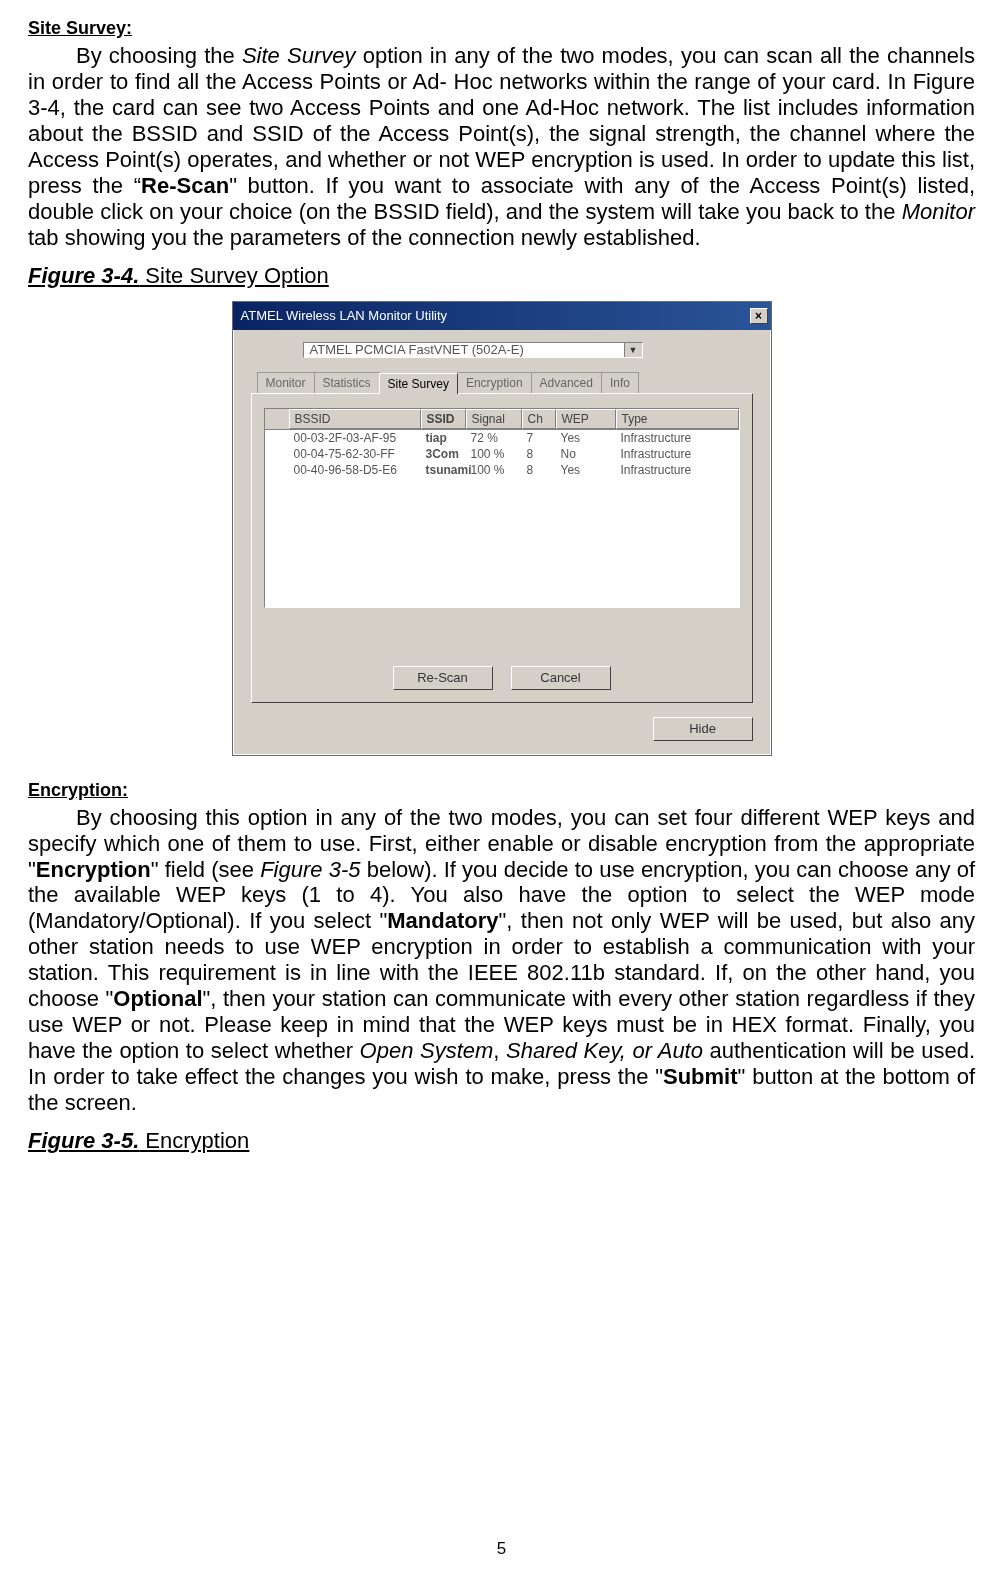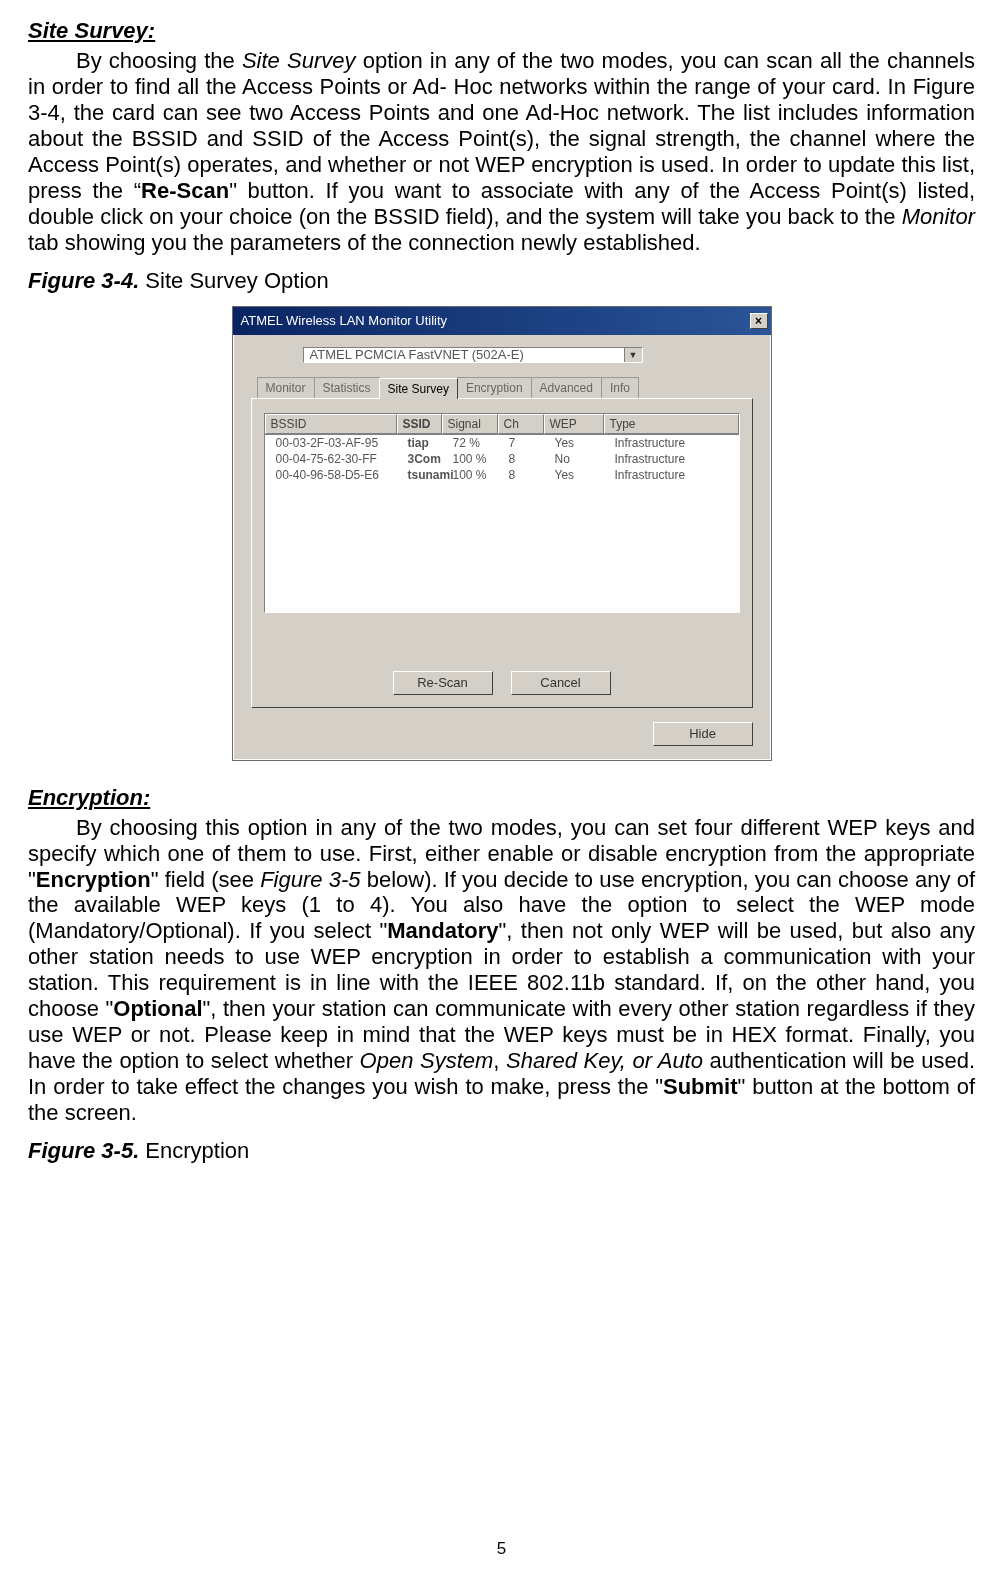--- a/index.html
+++ b/index.html
@@ -7,35 +7,34 @@
       width: 1003px;
       height: 1579px;
       background: #fff;
       font-family: Arial, Helvetica, sans-serif;
       color: #000;
       padding: 18px 28px 0 28px;
       position: relative;
     }
     .heading {
       font-weight: bold;
-      font-style: italic;
       text-decoration: underline;
-      font-size: 22px;
+      font-size: 18px;
       margin-bottom: 4px;
     }
     .body-text {
       font-size: 22px;
       text-align: justify;
       line-height: 1.18;
       margin-bottom: 12px;
     }
     .indent { text-indent: 48px; }
     .bold { font-weight: bold; }
     .italic { font-style: italic; }
-    .fig-caption { font-size: 22px; margin-bottom: 12px; }
+    .fig-caption { font-size: 22px; margin-bottom: 12px; text-decoration: underline; }
     .fig-wrap { display: flex; justify-content: center; margin: 10px 0 24px 0; }
     .win {
       width: 540px;
       border: 1px solid #6b6b6b;
       background: #d4d0c8;
       box-shadow: 0 0 0 1px #fff inset;
       font-family: Tahoma, Arial, sans-serif;
       font-size: 13px;
     }
     .titlebar {
@@ -91,26 +90,26 @@
       font-size: 12px;
       overflow:hidden;
     }
     .lv-head { display:flex; background:#d4d0c8; border-bottom:1px solid #808080; }
     .lv-head > div {
       padding: 2px 5px;
       border:1px solid #fff;
       border-right-color:#808080; border-bottom-color:#808080;
       color:#444;
     }
-    .lv-row { display:flex; padding: 1px 6px; color:#555; }
+    .lv-row { display:flex; padding: 1px 0; color:#555; }
     .lv-row > div { padding: 0 5px; }
-    .c-bssid { width: 132px; }
+    .c-bssid { width: 132px; margin-left: 24px; }
     .c-ssid { width: 45px; font-weight: bold; }
     .c-signal { width: 56px; }
-    .c-ch { width: 46px; }
+    .c-ch { width: 34px; }
     .c-wep { width: 60px; }
     .c-type { flex:1; }
     .btn-row { display:flex; justify-content:center; gap:18px; margin-top:auto; padding-top:10px; }
     .winbtn {
       min-width: 100px; height: 24px;
       background:#d4d0c8; border:1px solid #404040;
       border-top-color:#fff; border-left-color:#fff;
       font-size:13px; color:#333;
       display:flex; align-items:center; justify-content:center;
     }

